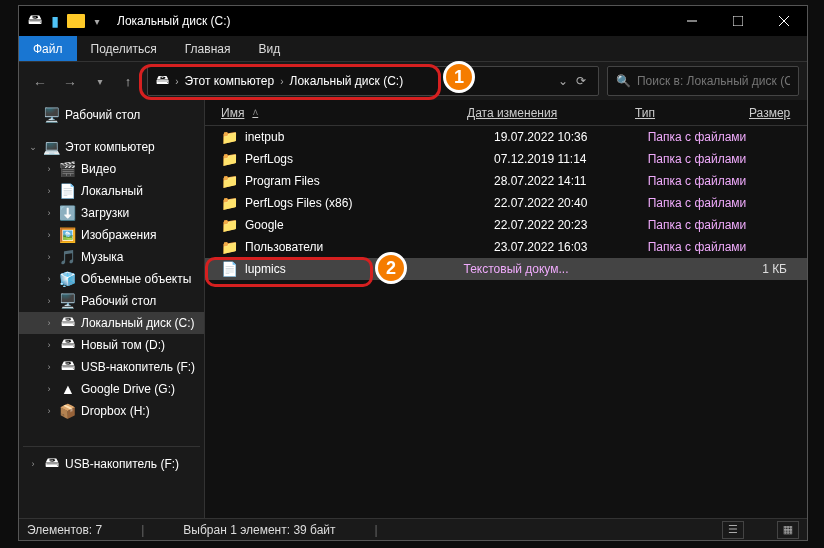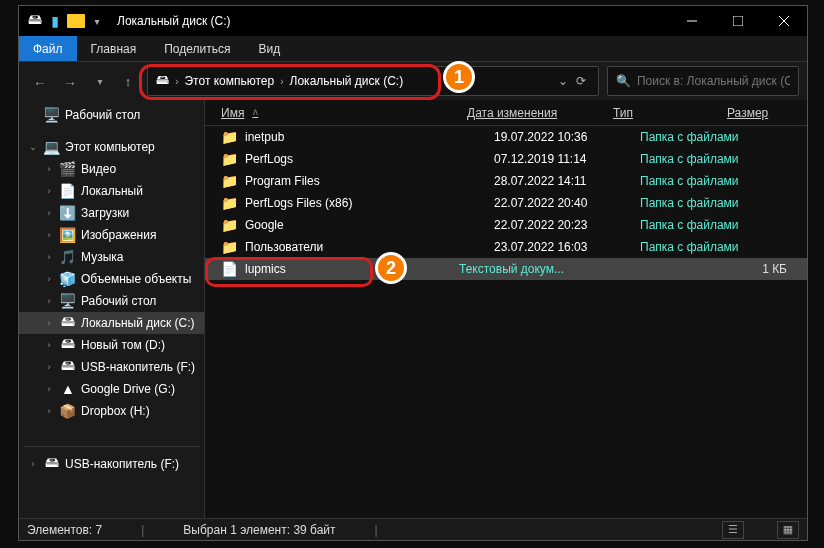--- a/index.html
+++ b/index.html
@@ -39,29 +39,29 @@
     .tree-exp { width: 12px; color: #999; font-size: 9px; text-align: center; }
     .tree-icon { width: 18px; font-size: 14px; text-align: center; }
     .sidebar-sep { height: 10px; }
     .sidebar-hrep { border-top: 1px solid #333; margin: 6px 4px; }
     
     .main { flex: 1; background: #111; position: relative; }
     .columns { display: flex; height: 26px; align-items: center; border-bottom: 1px solid #333; color: #ccc; font-size: 12px; }
     .col { padding-left: 8px; text-decoration: underline; }
     .col-name { width: 254px; padding-left: 16px; display: flex; align-items: center; gap: 4px; }
     .col-date { width: 146px; }
-    .col-type { width: 114px; }
+    .col-type { width: 114px; margin-left: 22px; }
     .col-size { flex: 1; }
     
     .filelist { }
     .row { display: flex; height: 22px; align-items: center; color: #fff; font-size: 12px; }
     .row.sel { background: #444; }
     .cell-name { width: 254px; padding-left: 16px; display: flex; align-items: center; gap: 8px; }
     .cell-date { width: 146px; color: #ffffff; margin-left: 35px; }
-    .cell-type { width: 114px; color: #5eead4; white-space: nowrap; overflow: hidden; text-overflow: ellipsis; }
+    .cell-type { width: 114px; color: #f0abfc; white-space: nowrap; overflow: hidden; text-overflow: ellipsis; text-align: center; }
     .cell-size { flex: 1; color: #ddd; text-align: right; padding-right: 20px; }
     .file-icon { width: 16px; font-size: 14px; }
     
     .highlight-box-2 { position: absolute; border: 3px solid #d62020; border-radius: 10px; top: 157px; left: 0px; width: 168px; height: 30px; pointer-events: none; z-index: 50; }
     .marker-2 { position: absolute; top: 152px; left: 170px; width: 32px; height: 32px; background: #f57c00; border: 3px solid #fff; border-radius: 50%; color: #fff; font-weight: bold; display: flex; align-items: center; justify-content: center; font-size: 18px; z-index: 51; }
     
     .statusbar { height: 22px; background: #1a1a1a; border-top: 1px solid #333; display: flex; align-items: center; color: #ddd; font-size: 12px; padding: 0 8px; gap: 31px; }
     .statusbar .sep { margin: 0 8px; color: #666; }
     .statusbar-spacer { flex: 1; }
     .view-toggle { width: 22px; height: 18px; border: 1px solid #444; margin-left: 2px; display: flex; align-items: center; justify-content: center; font-size: 11px; color: #aaa; }
@@ -93,22 +93,22 @@
     <div class="winctl">
       <svg width="10" height="10">
           <line x1="0" y1="0" x2="10" y2="10" stroke="#fff" stroke-width="1"></line>
           <line x1="10" y1="0" x2="0" y2="10" stroke="#fff" stroke-width="1"></line>
         </svg>
     </div>
   </div>
 
   <div class="ribbon">
     <div class="ribbon-file">Файл</div>
+    <div class="ribbon-tab">Поделиться</div>
     <div class="ribbon-tab">Главная</div>
-    <div class="ribbon-tab">Поделиться</div>
     <div class="ribbon-tab">Вид</div>
   </div>
 
   <div class="navbar">
     <div class="nav-arrow">←</div>
     <div class="nav-arrow">→</div>
     <div class="nav-arrow" style="font-size:10px">▾</div>
     <div class="nav-up">↑</div>
     <div class="address-bar">
       <span style="font-size:13px">🖴</span>

